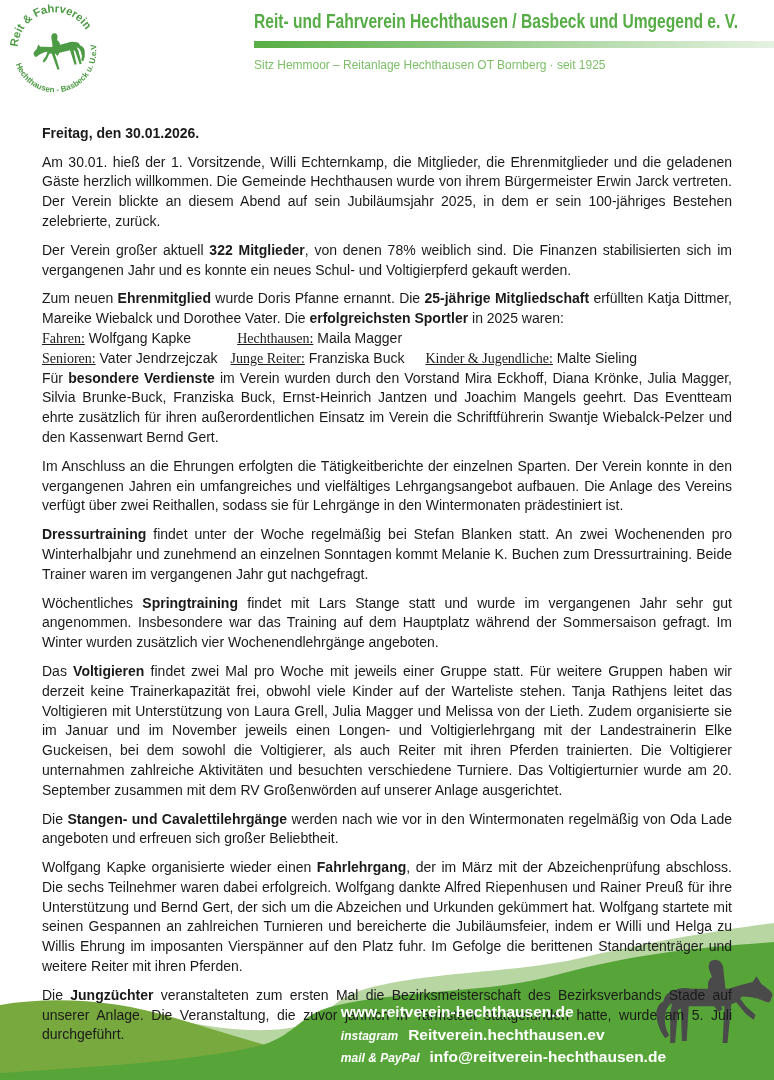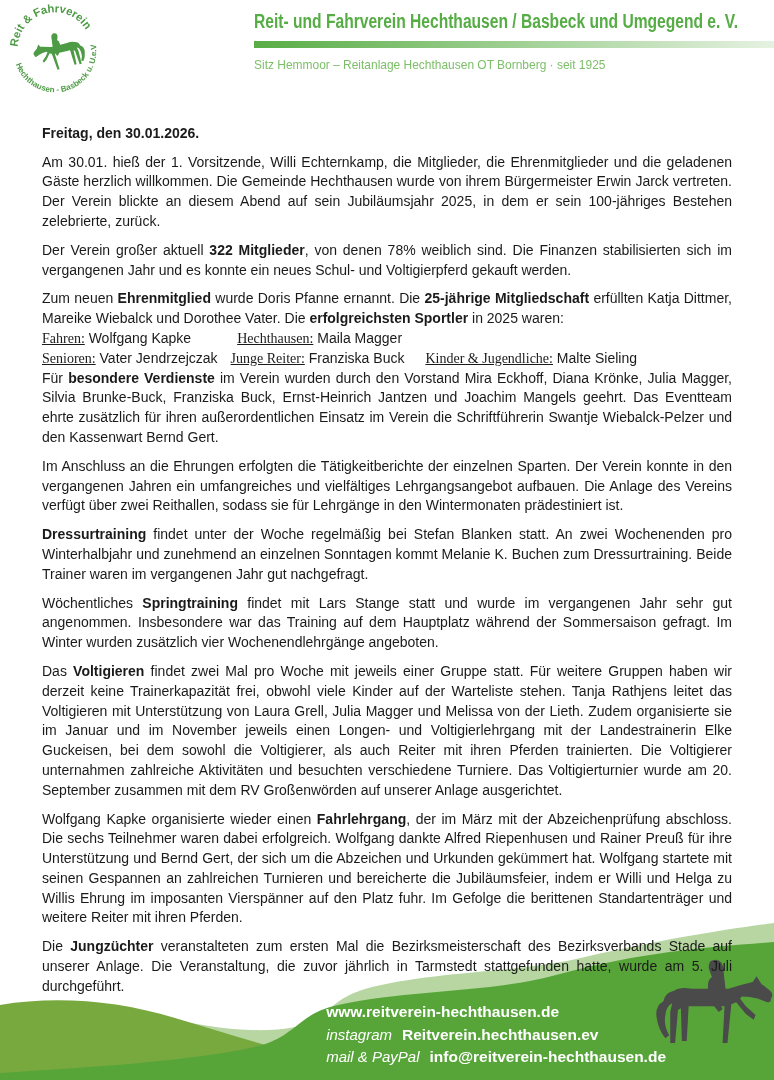--- a/index.html
+++ b/index.html
@@ -17,21 +17,21 @@
   .para{margin:0;font-size:14px;line-height:19.8px;text-align:justify;}
   .para.left{text-align:left;}
   .para.gap{margin-top:9px;}
   .b{font-weight:bold;}
   .u{text-decoration:underline;font-family:Liberation Serif, serif;}
   .pad{display:inline-block;height:1px;}
   
   .footer-svg{position:absolute;left:0;bottom:0;width:774px;height:165px;z-index:1;}
   .footer-text{position:absolute;right:108px;top:1001px;z-index:3;text-align:left;color:#fff;}
   .footer-line{height:22.5px;line-height:22.5px;font-size:15.5px;font-weight:bold;white-space:nowrap;}
-  .footer-label{font-weight:normal;font-style:italic;font-size:15px;margin-right:10px;}
+  .footer-label{font-weight:bold;font-style:italic;font-size:12px;margin-right:10px;}
 </style>
 </head>
 <body>
 
 <div class="page">
 
   <svg width="0" height="0" style="position:absolute">
     <defs>
       <path id="horse-rider" d="M10,52 Q7,48 11,44 L20,37 L25,29 L29,35 Q42,38 54,42 L92,42 Q104,40 110,44
            Q120,46 121,55 Q130,60 128,72 Q126,85 119,93 L115,90 Q121,80 119,69 Q118,60 112,57
@@ -77,20 +77,21 @@
       <p class="para gap"><span>Am 30.01. hieß der 1. Vorsitzende, Willi Echternkamp, die Mitglieder, die Ehrenmitglieder und die geladenen Gäste herzlich willkommen. Die Gemeinde Hechthausen wurde von ihrem Bürgermeister Erwin Jarck vertreten. Der Verein blickte an diesem Abend auf sein Jubiläumsjahr 2025, in dem er sein 100-jähriges Bestehen zelebrierte, zurück.</span></p>
       <p class="para gap"><span>Der Verein großer aktuell </span><span class="b">322 Mitglieder</span><span>, von denen 78% weiblich sind. Die Finanzen stabilisierten sich im vergangenen Jahr und es konnte ein neues Schul- und Voltigierpferd gekauft werden.</span></p>
       <p class="para gap"><span>Zum neuen </span><span class="b">Ehrenmitglied</span><span> wurde Doris Pfanne ernannt. Die </span><span class="b">25-jährige Mitgliedschaft</span><span> erfüllten Katja Dittmer, Mareike Wiebalck und Dorothee Vater. Die </span><span class="b">erfolgreichsten Sportler</span><span> in 2025 waren:</span></p>
       <p class="para left"><span class="u">Fahren:</span><span> Wolfgang Kapke</span><span class="pad" style="width: 46px;"></span><span class="u">Hechthausen:</span><span> Maila Magger</span></p>
       <p class="para left"><span class="u">Senioren:</span><span> Vater Jendrzejczak</span><span class="pad" style="width: 13px;"></span><span class="u">Junge Reiter:</span><span> Franziska Buck</span><span class="pad" style="width: 21px;"></span><span class="u">Kinder &amp; Jugendliche:</span><span> Malte Sieling</span></p>
       <p class="para"><span>Für </span><span class="b">besondere Verdienste</span><span> im Verein wurden durch den Vorstand Mira Eckhoff, Diana Krönke, Julia Magger, Silvia Brunke-Buck, Franziska Buck, Ernst-Heinrich Jantzen und Joachim Mangels geehrt. Das Eventteam ehrte zusätzlich für ihren außerordentlichen Einsatz im Verein die Schriftführerin Swantje Wiebalck-Pelzer und den Kassenwart Bernd Gert.</span></p>
       <p class="para gap"><span>Im Anschluss an die Ehrungen erfolgten die Tätigkeitberichte der einzelnen Sparten. Der Verein konnte in den vergangenen Jahren ein umfangreiches und vielfältiges Lehrgangsangebot aufbauen. Die Anlage des Vereins verfügt über zwei Reithallen, sodass sie für Lehrgänge in den Wintermonaten prädestiniert ist.</span></p>
       <p class="para gap"><span class="b">Dressurtraining</span><span> findet unter der Woche regelmäßig bei Stefan Blanken statt. An zwei Wochenenden pro Winterhalbjahr und zunehmend an einzelnen Sonntagen kommt Melanie K. Buchen zum Dressurtraining. Beide Trainer waren im vergangenen Jahr gut nachgefragt.</span></p>
       <p class="para gap"><span>Wöchentliches </span><span class="b">Springtraining</span><span> findet mit Lars Stange statt und wurde im vergangenen Jahr sehr gut angenommen. Insbesondere war das Training auf dem Hauptplatz während der Sommersaison gefragt. Im Winter wurden zusätzlich vier Wochenendlehrgänge angeboten.</span></p>
       <p class="para gap"><span>Das </span><span class="b">Voltigieren</span><span> findet zwei Mal pro Woche mit jeweils einer Gruppe statt. Für weitere Gruppen haben wir derzeit keine Trainerkapazität frei, obwohl viele Kinder auf der Warteliste stehen. Tanja Rathjens leitet das Voltigieren mit Unterstützung von Laura Grell, Julia Magger und Melissa von der Lieth. Zudem organisierte sie im Januar und im November jeweils einen Longen- und Voltigierlehrgang mit der Landestrainerin Elke Guckeisen, bei dem sowohl die Voltigierer, als auch Reiter mit ihren Pferden trainierten. Die Voltigierer unternahmen zahlreiche Aktivitäten und besuchten verschiedene Turniere. Das Voltigierturnier wurde am 20. September zusammen mit dem RV Großenwörden auf unserer Anlage ausgerichtet.</span></p>
+      <p class="para gap"><span>Die </span><span class="b">Stangen- und Cavalettilehrgänge</span><span> werden nach wie vor in den Wintermonaten regelmäßig von Oda Lade angeboten und erfreuen sich großer Beliebtheit.</span></p>
       <p class="para gap"><span>Wolfgang Kapke organisierte wieder einen </span><span class="b">Fahrlehrgang</span><span>, der im März mit der Abzeichenprüfung abschloss. Die sechs Teilnehmer waren dabei erfolgreich. Wolfgang dankte Alfred Riepenhusen und Rainer Preuß für ihre Unterstützung und Bernd Gert, der sich um die Abzeichen und Urkunden gekümmert hat. Wolfgang startete mit seinen Gespannen an zahlreichen Turnieren und bereicherte die Jubiläumsfeier, indem er Willi und Helga zu Willis Ehrung im imposanten Vierspänner auf den Platz fuhr. Im Gefolge die berittenen Standartenträger und weitere Reiter mit ihren Pferden.</span></p>
       <p class="para gap"><span>Die </span><span class="b">Jungzüchter</span><span> veranstalteten zum ersten Mal die Bezirksmeisterschaft des Bezirksverbands Stade auf unserer Anlage. Die Veranstaltung, die zuvor jährlich in Tarmstedt stattgefunden hatte, wurde am 5. Juli durchgeführt.</span></p>
     </div>
 
   <svg class="footer-svg" viewBox="0 0 774 165" preserveAspectRatio="none">
     <path d="M148,98 C200,112 255,120 295,112 C325,106 330,84 365,74 C430,56 520,58 585,42 C665,24 722,15 774,8 L774,165 L148,165 Z" fill="#b7d6a2"></path>
     <path d="M0,90 C55,81 115,85 175,103 C245,124 330,152 430,165 L0,165 Z" fill="#78a93f"></path>
     <path d="M0,158 C90,152 200,146 262,130 C296,120 300,98 338,90 C415,74 490,78 556,60 C645,36 712,32 774,27 L774,165 L0,165 Z" fill="#57a539"></path>
     <use href="#horse-rider" transform="translate(645,33) scale(-0.97,0.97) translate(-140,0)" fill="#4a4a4a"></use>
   </svg>

